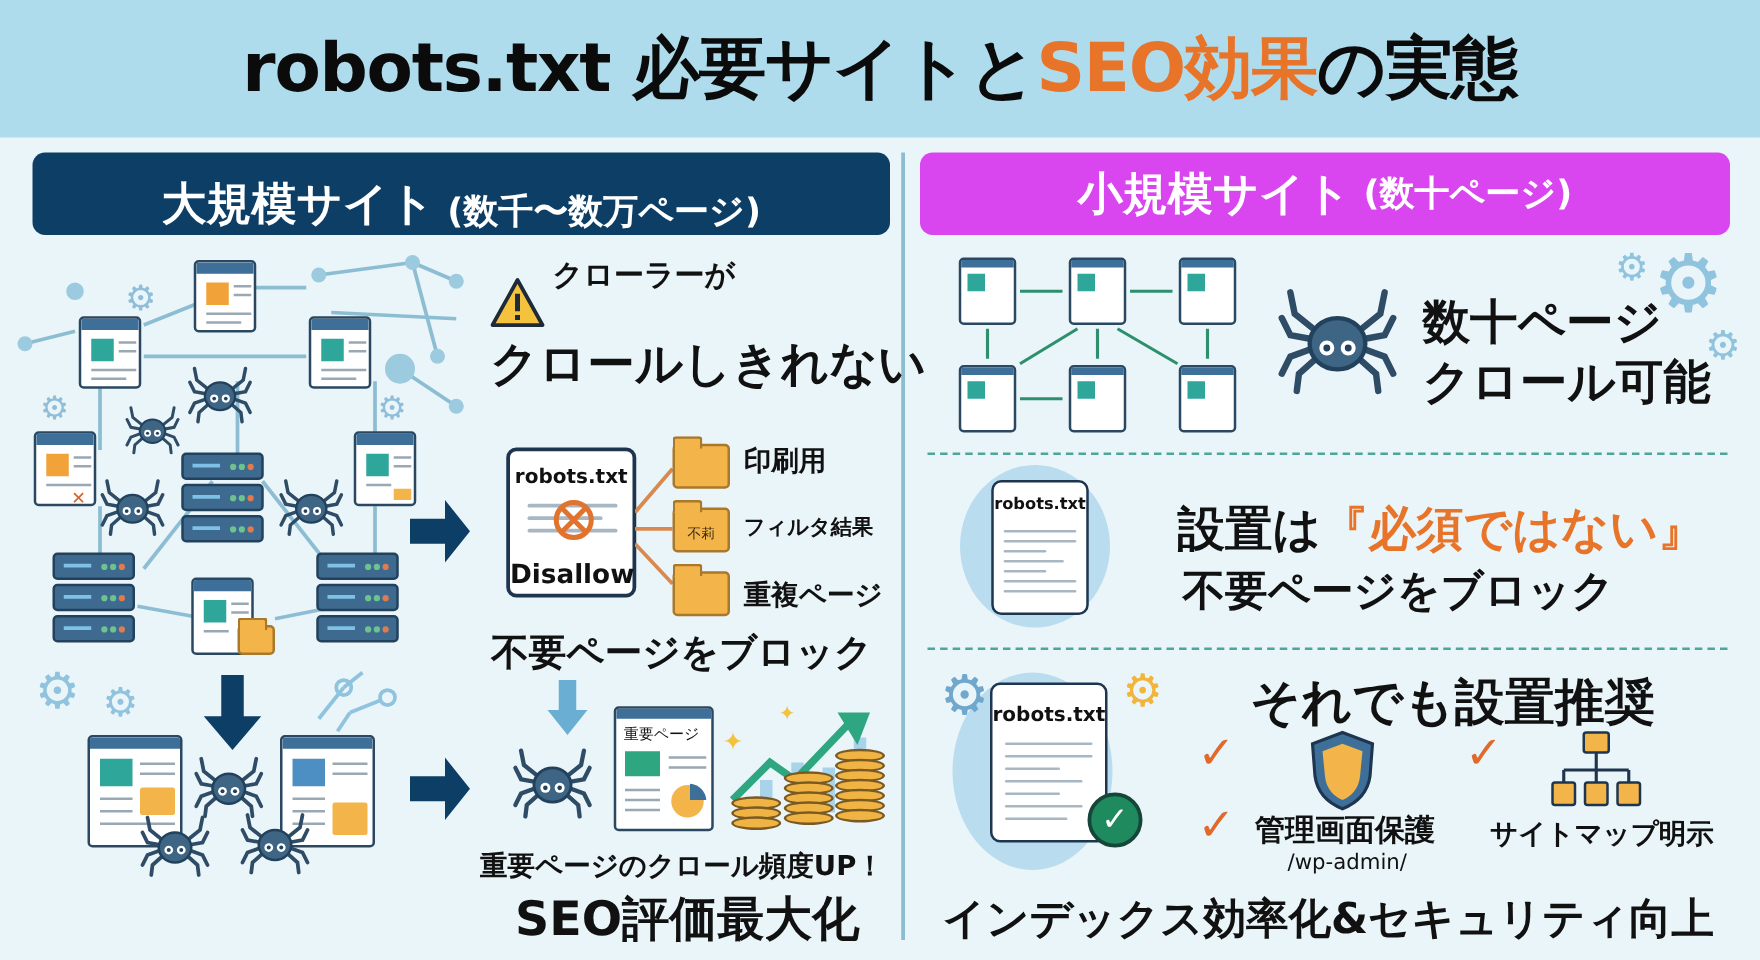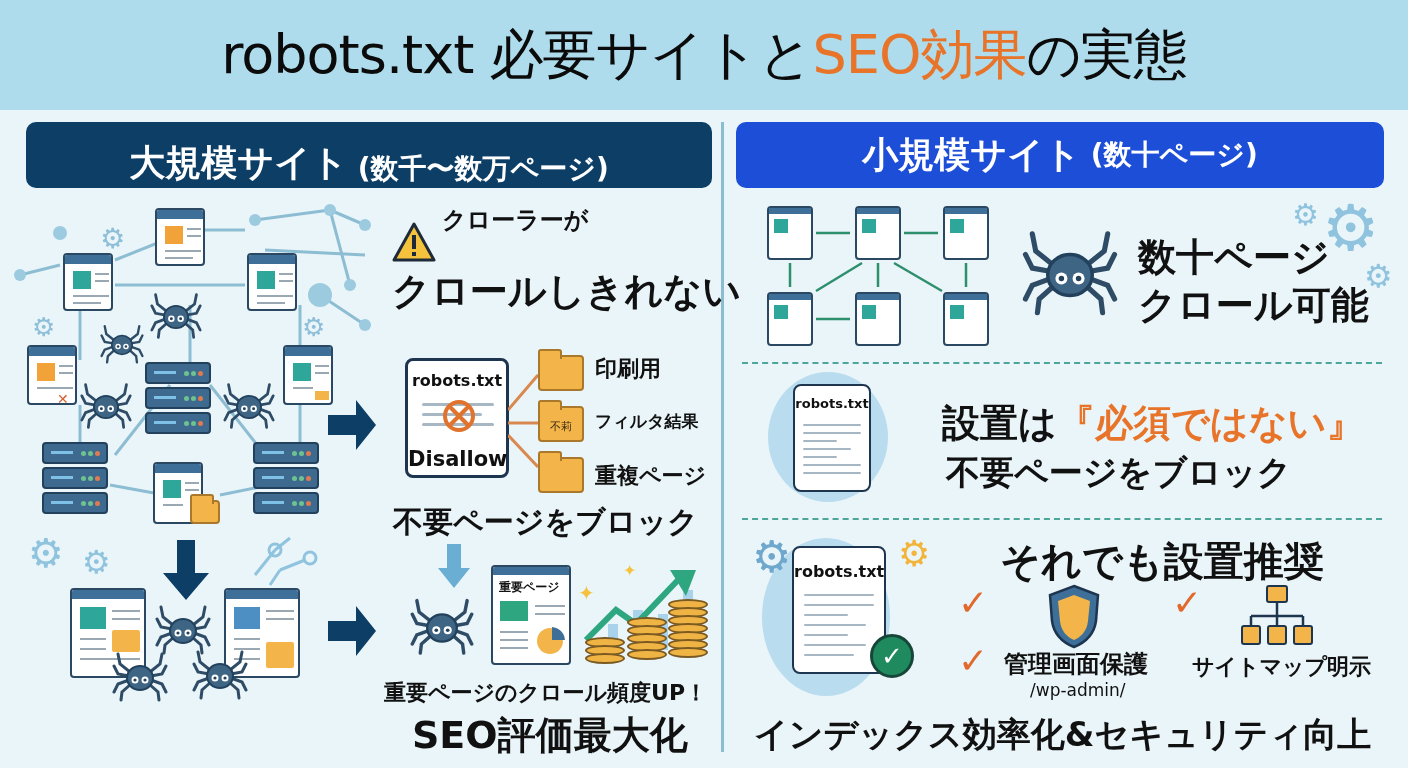--- a/index.html
+++ b/index.html
@@ -9,37 +9,37 @@
     font-family: "DejaVu Sans", "Liberation Sans", sans-serif;
     color: #111;
     position: relative;
   }
   .title-band {
     position: absolute; left: 0; top: 0; width: 1408px; height: 110px;
     background: #aedcec;
     display: flex; align-items: center; justify-content: center;
   }
   .title {
-    font-size: 54px; font-weight: normal; letter-spacing: -1px;
+    font-size: 54px; font-weight: bold; letter-spacing: -1px;
     color: #0b0b0b; white-space: nowrap;
   }
   .title .accent { color: #e8742a; }
 
   .divider-v {
     position: absolute; left: 721px; top: 122px; width: 3px; height: 630px;
     background: #8cbcd0;
   }
   .sec-header {
     position: absolute; top: 122px; height: 66px; border-radius: 10px;
     display: flex; align-items: center; justify-content: center;
     color: #fff; font-weight: bold; font-size: 36px; white-space: nowrap;
   }
   .sec-header .sub { font-size: 28px; margin-left: 10px; }
   .sec-left { left: 26px; width: 686px; background: #0d3e66; align-items: flex-end; }
-  .sec-right { left: 736px; width: 648px; background: #1d4ed8; }
+  .sec-right { left: 736px; width: 648px; background: #d946ef; }
 
   .abs { position: absolute; }
   .txt-bold { font-weight: bold; white-space: nowrap; color: #111; }
 
   
   .page {
     position: absolute; background: #fff; border: 2px solid #2b4862;
     border-radius: 4px; overflow: hidden;
   }
   .page .bar { height: 9px; background: #3d6f99; }
@@ -339,21 +339,21 @@
 </svg>
 
 <svg class="abs" style="left:437px;top:544px" width="34" height="46">
   <polygon points="10,0 24,0 24,24 33,24 17,44 1,24 10,24" fill="#6aaed4"></polygon>
 </svg>
 <svg class="spider" style="left:410px;top:598px" width="64" height="60" viewBox="-4 -4 56 52">
     <use href="#spider-g"></use>
   </svg>
 <div class="page" style="left:491px;top:565px;width:80px;height:100px;border-width:2.5px">
   <div class="bar" style="height:8px"></div>
-  <div style="position:absolute;left:6px;top:12px;font-size:12px;font-weight:bold;color:#111;white-space:nowrap">重要ページ</div>
+  <div style="position:absolute;left:6px;top:12px;font-size:12px;font-weight:normal;color:#111;white-space:nowrap">重要ページ</div>
   <div style="position:absolute;left:7px;top:34px;width:28px;height:20px;background:#2ea67f"></div>
   <div class="ln" style="left:42px;top:38px;width:30px"></div>
     <div class="ln" style="left:42px;top:46px;width:30px"></div>
   <div class="ln" style="left:7px;top:64px;width:28px"></div>
     <div class="ln" style="left:7px;top:72px;width:28px"></div>
     <div class="ln" style="left:7px;top:80px;width:28px"></div>
   <svg style="position:absolute;left:42px;top:58px" width="32" height="32">
       <circle cx="15" cy="16" r="13" fill="#f3b54a"></circle>
       <path d="M17 2 A14 14 0 0 1 30 15 L17 15 Z" fill="#3d6f99"></path>
     </svg>

